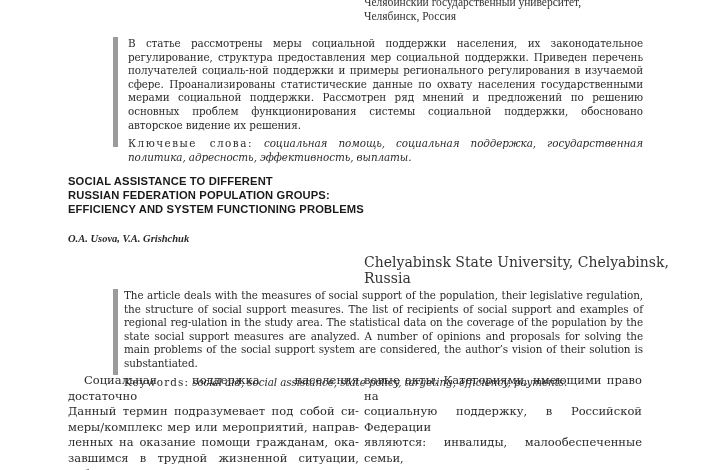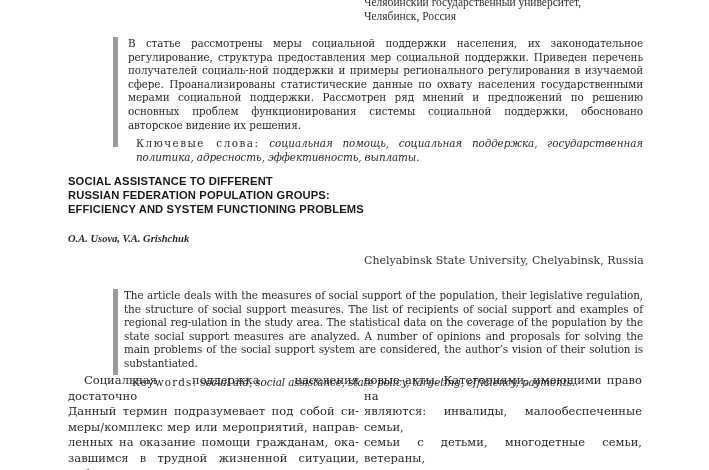--- a/index.html
+++ b/index.html
@@ -19,41 +19,41 @@
     left: 113px; width: 530px;
     border-left: 5px solid #9b9b9b;
     padding-left: 6px;
     box-sizing: border-box;
   }
   .abstract p {
     margin: 0; font-size: 10.4px; line-height: 13.6px;
     text-align: justify; text-align-last: left;
     letter-spacing: -0.1px;
   }
-  .abstract .kw { margin-top: 5px; margin-left: 8px; }
+  .abstract .kw { margin-top: 5px; }
   .kw-label { letter-spacing: 1.5px; }
   .kw-label-en { letter-spacing: 1.1px; }
   .kw-values { font-style: italic; }
   .abs-ru { top: 37px; height: 110px; padding-left: 10px; }
   .abs-en { top: 289px; height: 86px; }
   .title-en {
     left: 68px; top: 174px;
     font-family: "Liberation Sans", sans-serif;
     font-weight: bold; font-size: 11.2px; line-height: 14px;
     color: #1a1a1a; letter-spacing: 0.15px;
   }
   .authors {
     left: 68px; top: 233px;
     font-style: italic; font-weight: bold;
     font-size: 10.5px; color: #2a2a2a;
     font-family: "Liberation Serif", serif;
   }
   .affil-en {
     left: 364px; top: 254px;
-    font-size: 11px; color: #333;
+    font-size: 14px; color: #333;
   }
   .col {
     top: 373px; font-size: 11.5px; line-height: 15.6px;
     text-align: justify; text-align-last: justify;
   }
   .col p { margin: 0; }
   .col .indent { text-indent: 16px; }
   .col-left { left: 68px; width: 291px; }
   .col-right { left: 364px; width: 278px; }
   .line { display: block; white-space: nowrap; }
@@ -96,16 +96,17 @@
   <p class="indent">Социальная поддержка населения достаточно</p>
   <p>Данный термин подразумевает под собой си-</p>
   <p>меры/комплекс мер или мероприятий, направ-</p>
   <p>ленных на оказание помощи гражданам, ока-</p>
   <p>завшимся в трудной жизненной ситуации, либо</p>
 
 </div>
 
 <div class="abs col col-right">
   <p>вовые акты. Категориями, имеющими право на</p>
+  <p>социальную поддержку, в Российской Федерации</p>
   <p>являются: инвалиды, малообеспеченные семьи,</p>
   <p>семьи с детьми, многодетные семьи, ветераны,</p>
 
 </div>
 
 </body></html>

